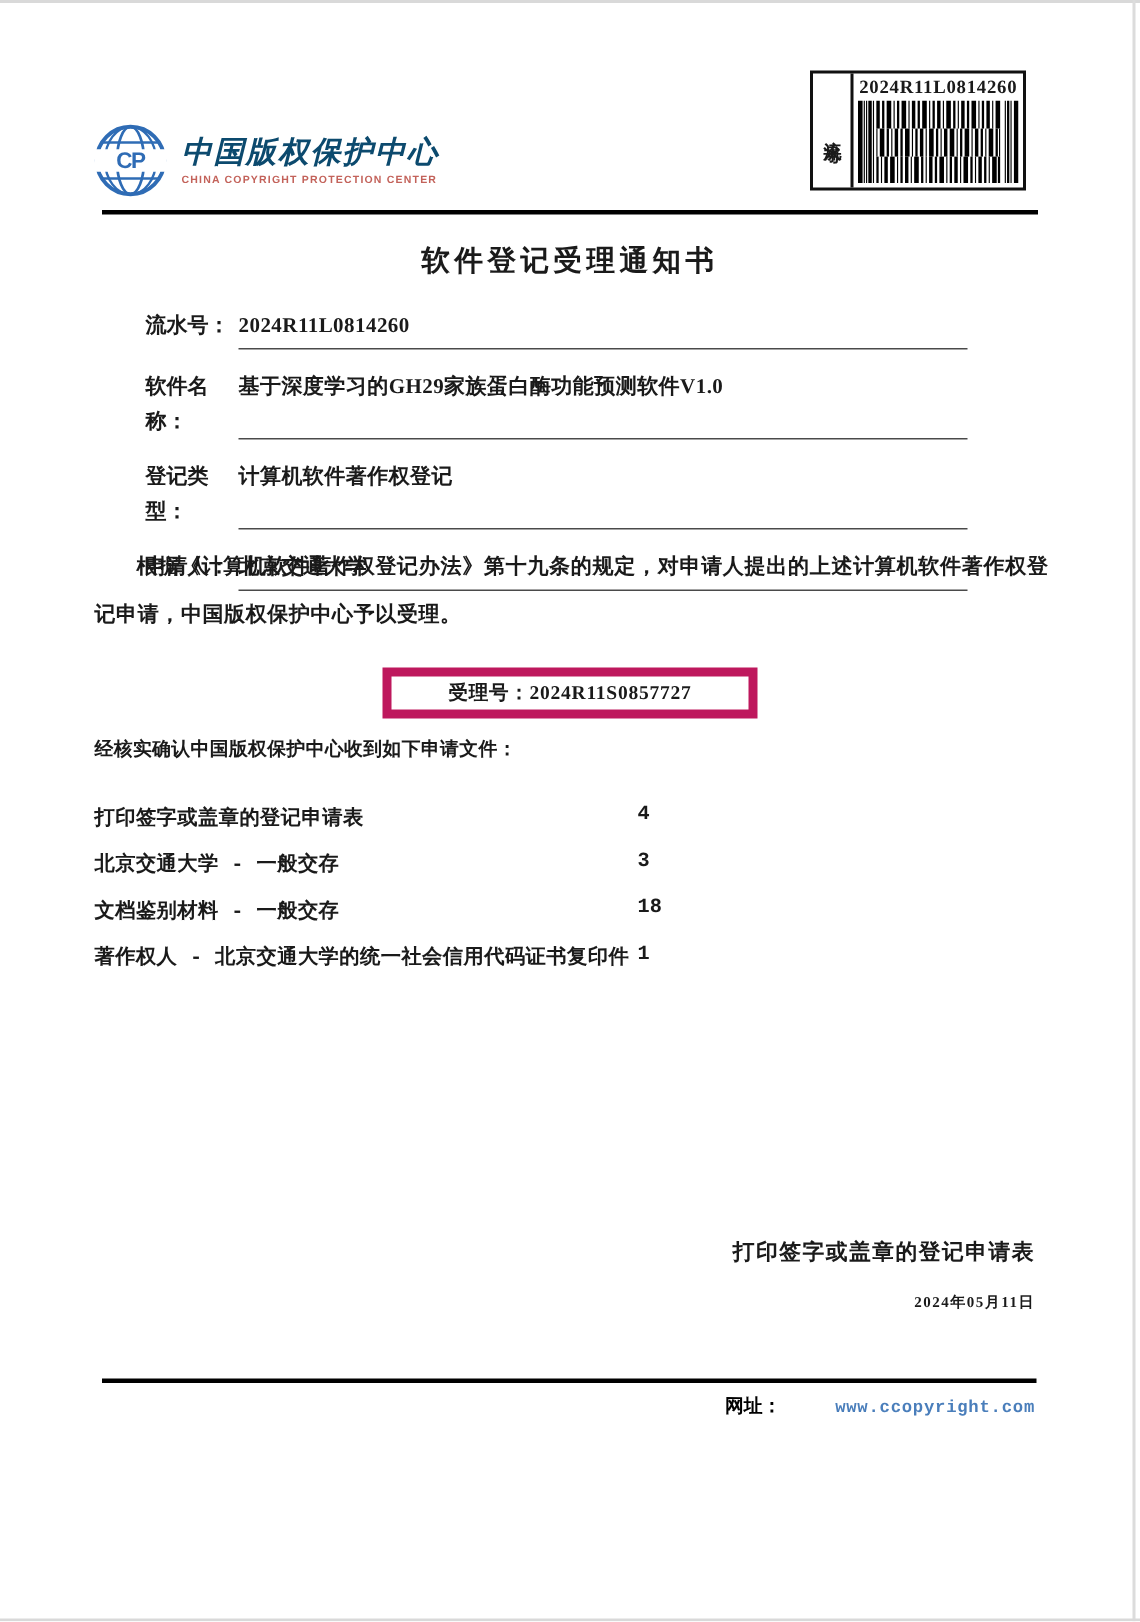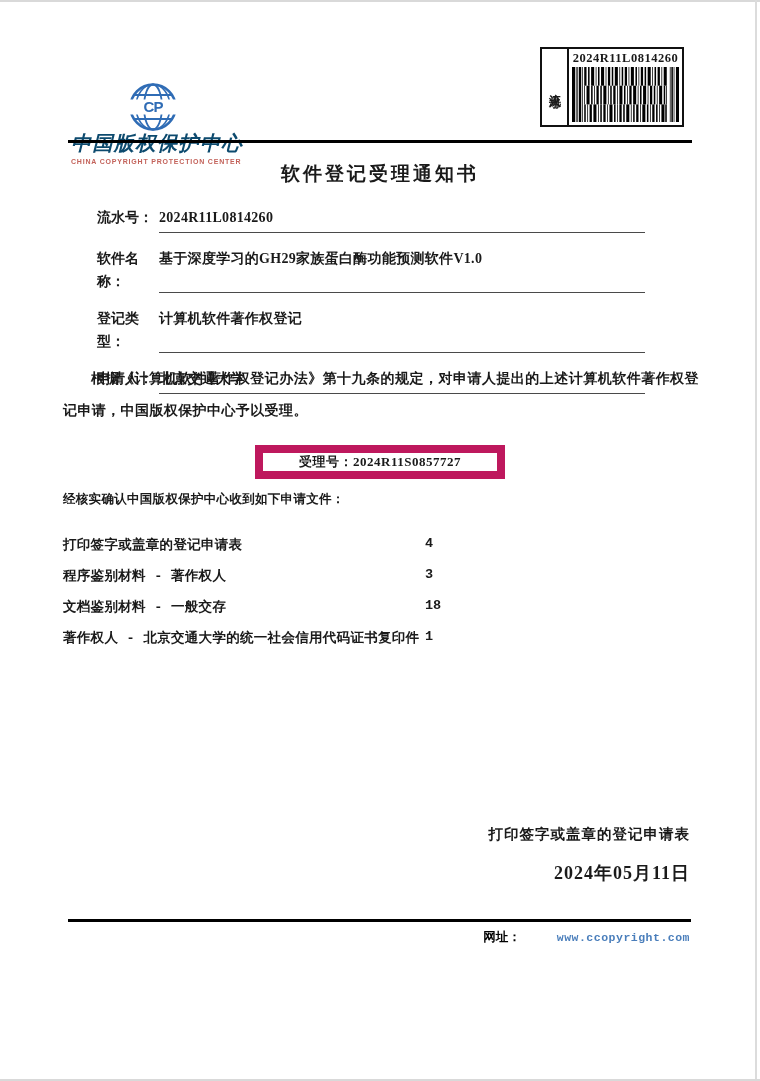--- a/index.html
+++ b/index.html
@@ -8,21 +8,21 @@
 
   .page {
     position:relative; width:760px; height:1081px; background:#ffffff;
     overflow:hidden;
   }
   .edge-top    { position:absolute; left:0; top:0; width:760px; height:2px; background:#d9d9d9; }
   .edge-right  { position:absolute; right:3px; top:0; width:2px; height:1081px; background:#dcdcdc; }
   .edge-bottom { position:absolute; left:0; bottom:0; width:760px; height:2px; background:#d9d9d9; }
 
   
-  .logo-block { position:absolute; left:62px; top:82px; display:flex; align-items:center;flex-direction:column; }
+  .logo-block { position:absolute; left:62px; top:82px; display:flex; align-items:center; }
   .logo-globe { width:50px; height:50px; }
   .logo-text  { margin-left:9px; }
   .org-cn {
     color:#0c4a6e; font-size:20px; font-weight:bold; font-style:italic;
     letter-spacing:1.5px; line-height:1.1; font-family:"Liberation Serif",serif;
   }
   .org-en {
     color:#c3625a; font-size:7px; font-weight:bold; letter-spacing:0.8px;
     margin-top:4px; font-family:"Liberation Sans",sans-serif;
   }
@@ -71,38 +71,38 @@
   
   .body-para {
     position:absolute; left:63px; top:363px; width:636px;
     font-size:14px; font-weight:bold; line-height:2.25; text-indent:2em;
     letter-spacing:0.4px; text-align:justify;
   }
 
   
   .accept-box {
     position:absolute; left:255px; top:445px; width:250px; height:34px;
-    border:8px solid #be185d; display:flex; align-items:center; justify-content:center;
+    border:6px solid #be185d; display:flex; align-items:center; justify-content:center;
   }
   .accept-box span { font-size:13px; font-weight:bold; letter-spacing:0.5px; }
 
   
   .received-intro {
     position:absolute; left:63px; top:491px;
     font-size:12.5px; font-weight:bold; letter-spacing:0.3px;
   }
   .doc-list { position:absolute; left:63px; top:536px; width:440px;font-family:Liberation Mono, monospace; }
   .doc-row { display:flex; height:31px; align-items:flex-start; }
   .doc-name { width:362px; flex-shrink:0; font-size:13.5px; font-weight:bold; letter-spacing:0.3px; }
   .doc-count { font-size:13.5px; font-weight:bold; }
 
   
   .signature { position:absolute; right:70px; top:825px; text-align:right; }
   .sig-dept { font-size:14.5px; font-weight:bold; letter-spacing:1px; }
-  .sig-date { font-size:18px; font-weight:bold; letter-spacing:1px; margin-top:17px; }
+  .sig-date { font-size:10px; font-weight:bold; letter-spacing:1px; margin-top:17px; }
 
   
   .footer-rule {
     position:absolute; left:68px; top:919px; width:623px; height:3px; background:#000;
   }
   .footer-line { position:absolute; right:70px; top:929px; font-size:12.5px; }
   .footer-label { font-weight:bold; color:#000000; }
   .footer-url {
     color:#4a7ebb; font-weight:bold; text-decoration:none;
     font-family:"Liberation Mono","DejaVu Sans Mono",monospace; font-size:11.5px;
@@ -274,21 +274,21 @@
   </div>
 
   <div class="received-intro">经核实确认中国版权保护中心收到如下申请文件：</div>
 
   <div class="doc-list">
     <div class="doc-row">
       <div class="doc-name">打印签字或盖章的登记申请表</div>
       <div class="doc-count">4</div>
     </div>
     <div class="doc-row">
-      <div class="doc-name">程序鉴别材料 - 著作权人</div>
+      <div class="doc-name">北京交通大学 - 一般交存</div>
       <div class="doc-count">3</div>
     </div>
     <div class="doc-row">
       <div class="doc-name">文档鉴别材料 - 一般交存</div>
       <div class="doc-count">18</div>
     </div>
     <div class="doc-row">
       <div class="doc-name">著作权人 - 北京交通大学的统一社会信用代码证书复印件</div>
       <div class="doc-count">1</div>
     </div>

